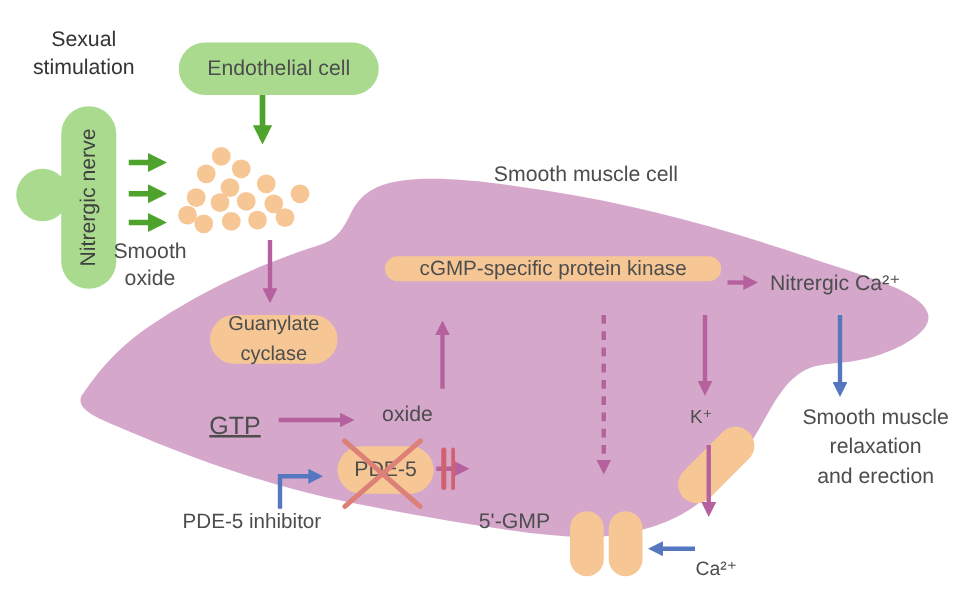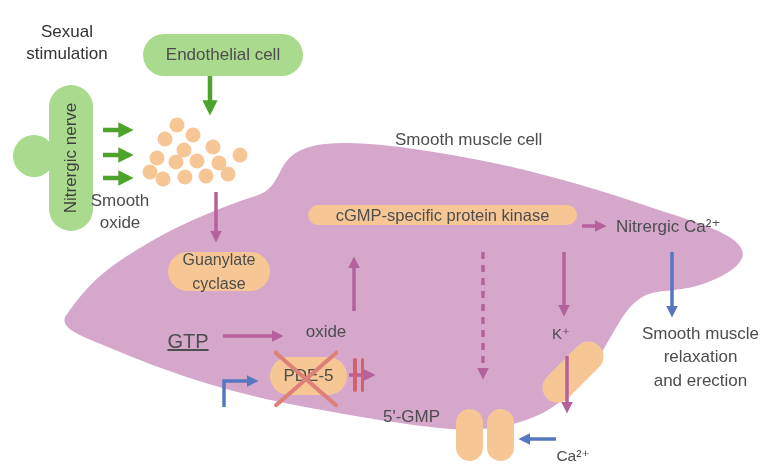--- a/index.html
+++ b/index.html
@@ -151,20 +151,21 @@
 oxide</div>
 
   <div class="lbl" style="left:395px;top:129px;width:150px;text-align:left;font-size:17px;">Smooth muscle cell</div>
 
   <div class="lbl" style="left:166px;top:328px;width:44px;text-align:center;font-size:20px;text-decoration:underline;">GTP</div>
 
   <div class="lbl" style="left:300px;top:321px;width:52px;text-align:center;font-size:17px;">oxide</div>
 
   <div class="lbl" style="left:383px;top:366px;width:64px;font-size:17px;margin-top:40px;">5'-GMP</div>
 
+  <div class="lbl" style="left:146px;top:407px;width:122px;font-size:16.5px;">PDE-5 inhibitor</div>
 
   <div class="lbl" style="left:616px;top:216px;width:132px;font-size:17px;">Nitrergic Ca²⁺</div>
 
   <div class="lbl" style="left:548px;top:324px;width:26px;text-align:center;font-size:15px;">K⁺</div>
 
   <div class="lbl" style="left:630px;top:322px;width:141px;text-align:center;font-size:17px;line-height:1.38;">Smooth muscle
 relaxation
 and erection</div>
 
   <div class="lbl" style="left:516px;top:446px;width:42px;text-align:center;font-size:15.5px;margin-left:36px;">Ca²⁺</div>

